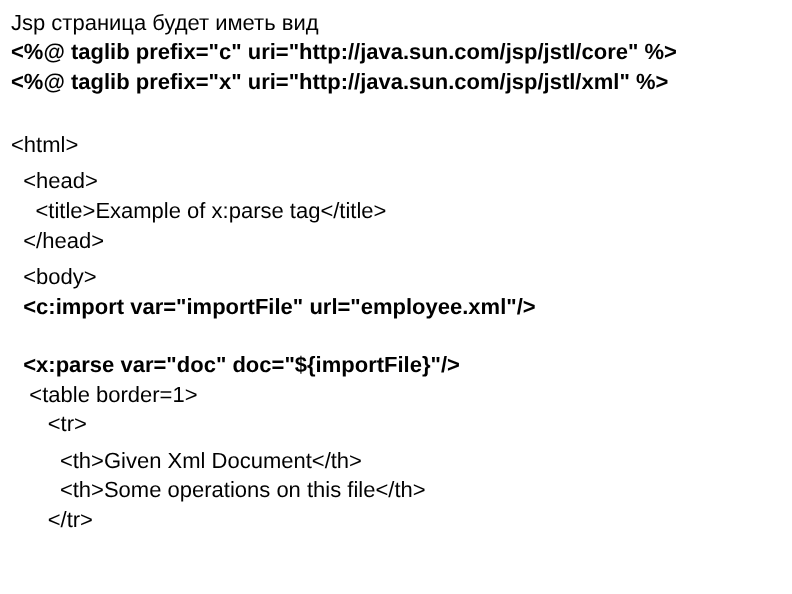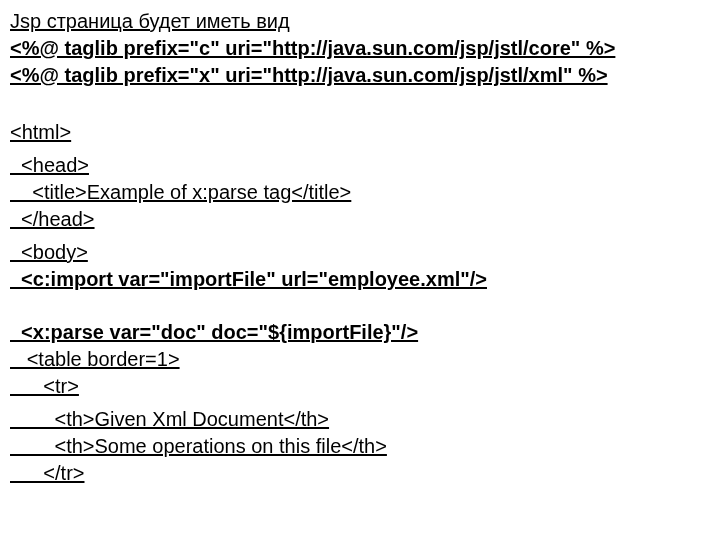--- a/index.html
+++ b/index.html
@@ -6,21 +6,21 @@
     margin: 0;
     padding: 8px 10px;
     font-family: Arial, Helvetica, sans-serif;
     font-size: 20px;
     line-height: 1.35;
     color: #000;
     background: #fff;
     width: 720px;
     box-sizing: border-box;
   }
-  .line { white-space: pre; text-decoration: underline; }
+  .line { white-space: pre; }
   .bold { font-weight: bold; }
   .gap-small { height: 6px; }
   .gap-med { height: 26px; }
   .gap-lg { height: 30px; }
 </style>
 </head>
 <body>
 
 <div class="line">Jsp страница будет иметь вид</div>
 <div class="line bold">&lt;%@ taglib prefix="c" uri="http://java.sun.com/jsp/jstl/core" %&gt;</div>

